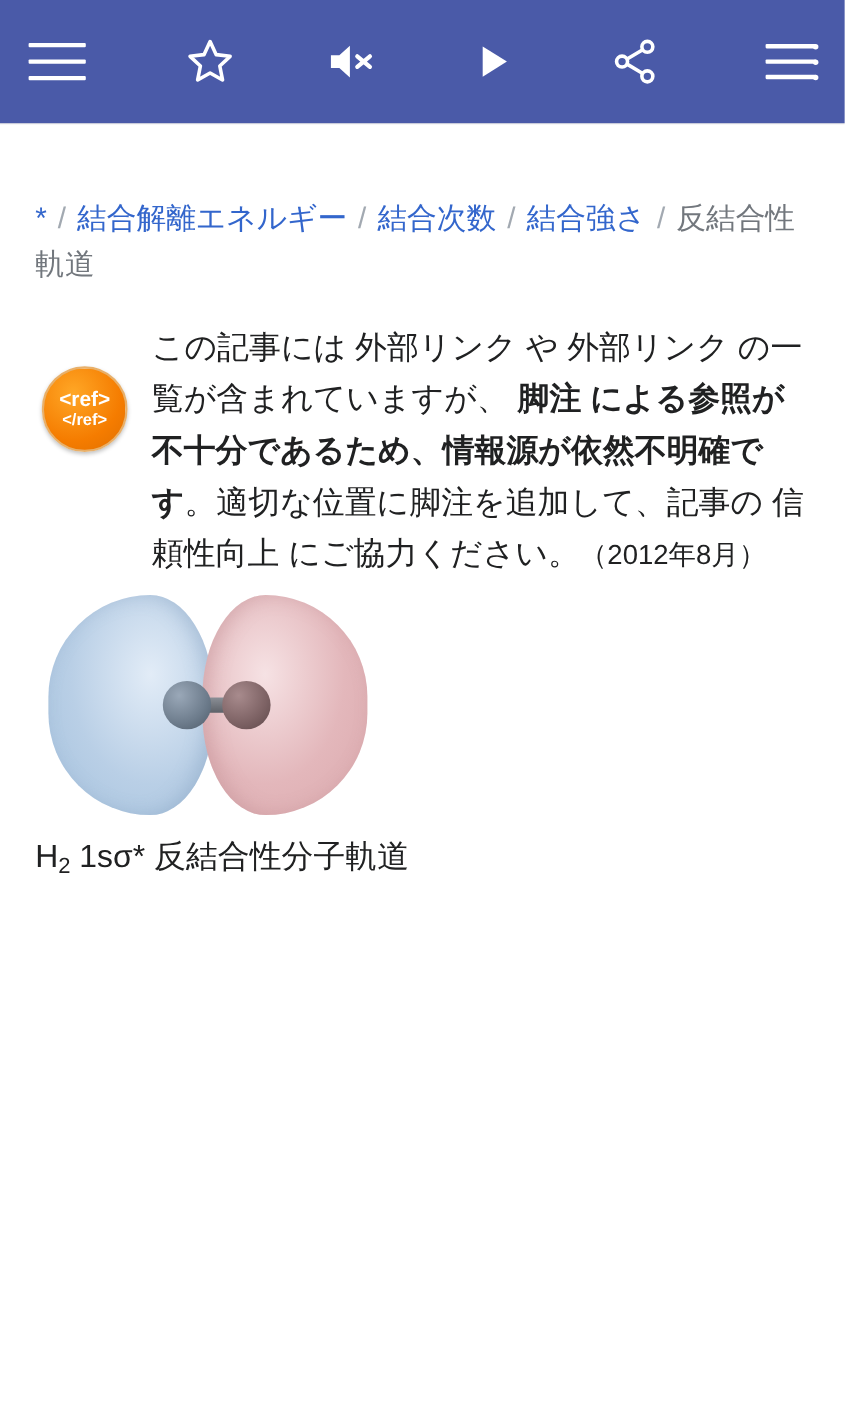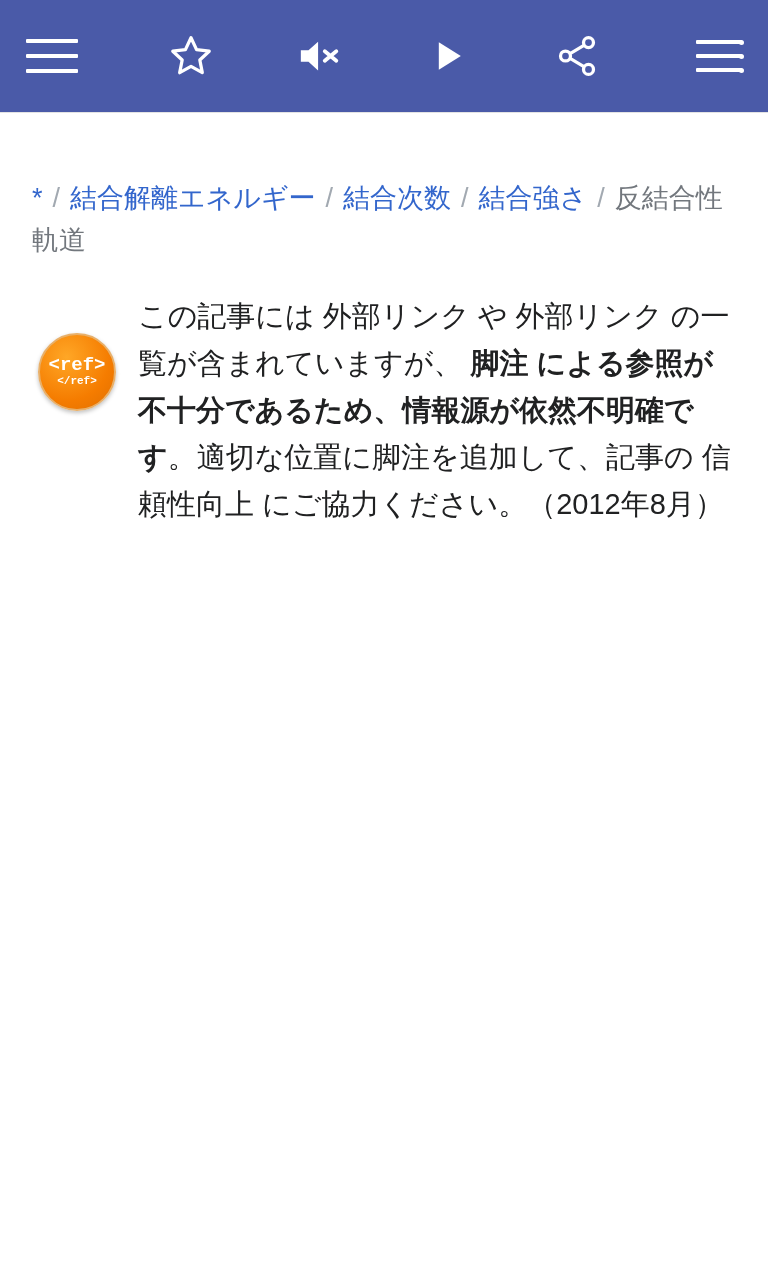--- a/index.html
+++ b/index.html
@@ -81,33 +81,33 @@
     flex: 0 0 auto;
     width: 78px; height: 78px;
     margin: 40px 22px 0 6px;
     border-radius: 50%;
     background: radial-gradient(circle at 36% 30%, #ffa726 0%, #f57c00 62%, #e06f00 100%);
     border: 2px solid #e8b06a;
     box-shadow: 0 2px 4px rgba(0,0,0,.25);
     display: flex; flex-direction: column;
     align-items: center; justify-content: center;
     color: #fff;
-    font-family: Liberation Mono, monospace;
+    font-family: Liberation Sans, sans-serif;
     font-weight: bold;
     line-height: 1.05;
   }
   .refnote .badge .t1 { font-size: 19px; }
-  .refnote .badge .t2 { font-size: 11px; }
+  .refnote .badge .t2 { font-size: 15px; }
   .refnote .txt {
     font-size: 29px;
     line-height: 47px;
     color: #202122;
   }
   .refnote .txt b { font-weight: bold; }
-  .refnote .txt .small { font-size: 29px; }
+  .refnote .txt .small { font-size: 25px; }
 
   
   .figure { padding: 6px 0 0 0; }
   .figure .imgwrap {
     width: 290px; height: 200px;
     position: relative;
     margin-left: 12px;
   }
   .lobeL, .lobeR {
     position: absolute; top: 0;
@@ -232,15 +232,25 @@
   </div>
 
   <div class="refnote">
     <div class="badge">
       <div class="t1">&lt;ref&gt;</div>
       <div class="t2">&lt;/ref&gt;</div>
     </div>
     <div class="txt"><span>この記事には 外部リンク や 外部リンク の一覧が含まれていますが、 </span><b>脚注 による参照が不十分であるため、情報源が依然不明確です</b><span>。適切な位置に脚注を追加して、記事の 信頼性向上 にご協力ください。</span><span class="small">（2012年8月）</span></div>
   </div>
 
+  <div class="figure">
+    <div class="imgwrap">
+      <div class="lobeL"></div>
+      <div class="lobeR"></div>
+      <div class="bond"></div>
+      <div class="atomA"></div>
+      <div class="atomB"></div>
+    </div>
+    <div class="caption"><span>H</span><sub>2</sub><span> 1sσ* 反結合性分子軌道</span></div>
+  </div>
 
 
 </div>
 
 </body></html>

